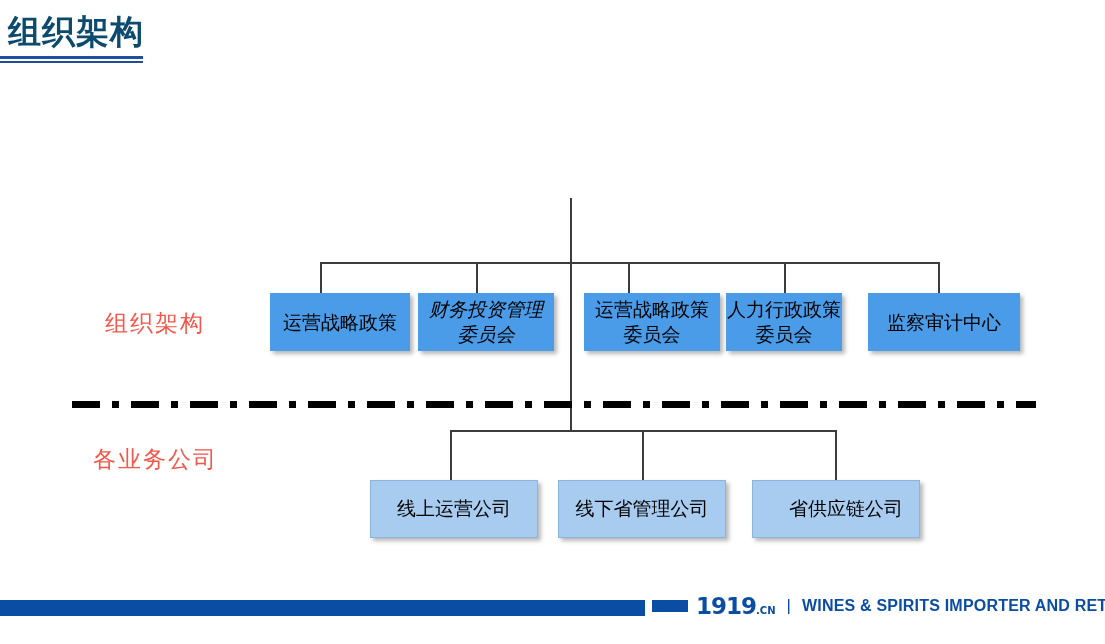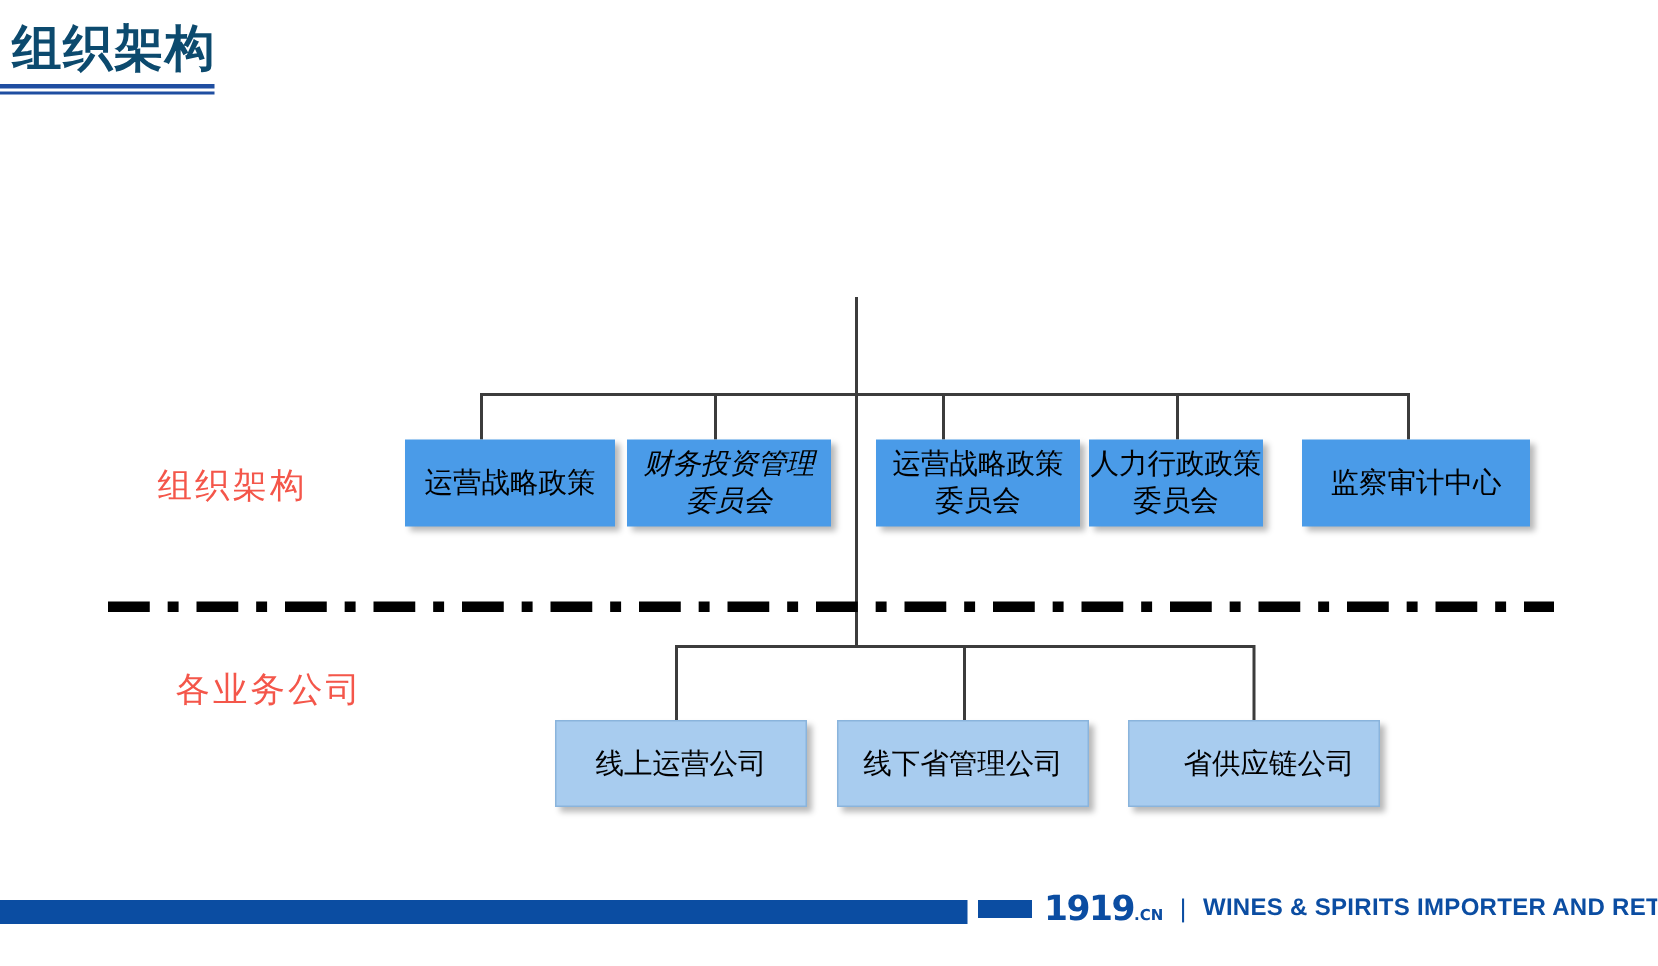--- a/index.html
+++ b/index.html
@@ -230,21 +230,21 @@
     <span class="node-label">线上运营公司</span>
   </div>
   <div class="node biz" style="left:558px; top:480px; width:168px; height:58px;">
     <span class="node-label">线下省管理公司</span>
   </div>
   <div class="node biz" style="left:752px; top:480px; width:168px; height:58px;padding-left:20px;">
     <span class="node-label">省供应链公司</span>
   </div>
 
   <div class="side-label" style="left:105px; top:308px;">组织架构</div>
-  <div class="side-label" style="left:93px; top:444px;margin-left:24px;">各业务公司</div>
+  <div class="side-label" style="left:93px; top:444px;">各业务公司</div>
 
   <div id="footer-bar"></div>
   <div id="footer-brand">
     <div id="footer-logo-block"></div>
     <div id="footer-logo-text">
       <span>1919</span><span class="cn">.CN</span>
     </div>
     <span id="footer-sep">|</span>
     <span id="footer-tagline">WINES &amp; SPIRITS IMPORTER AND RETAILER</span>
   </div>

